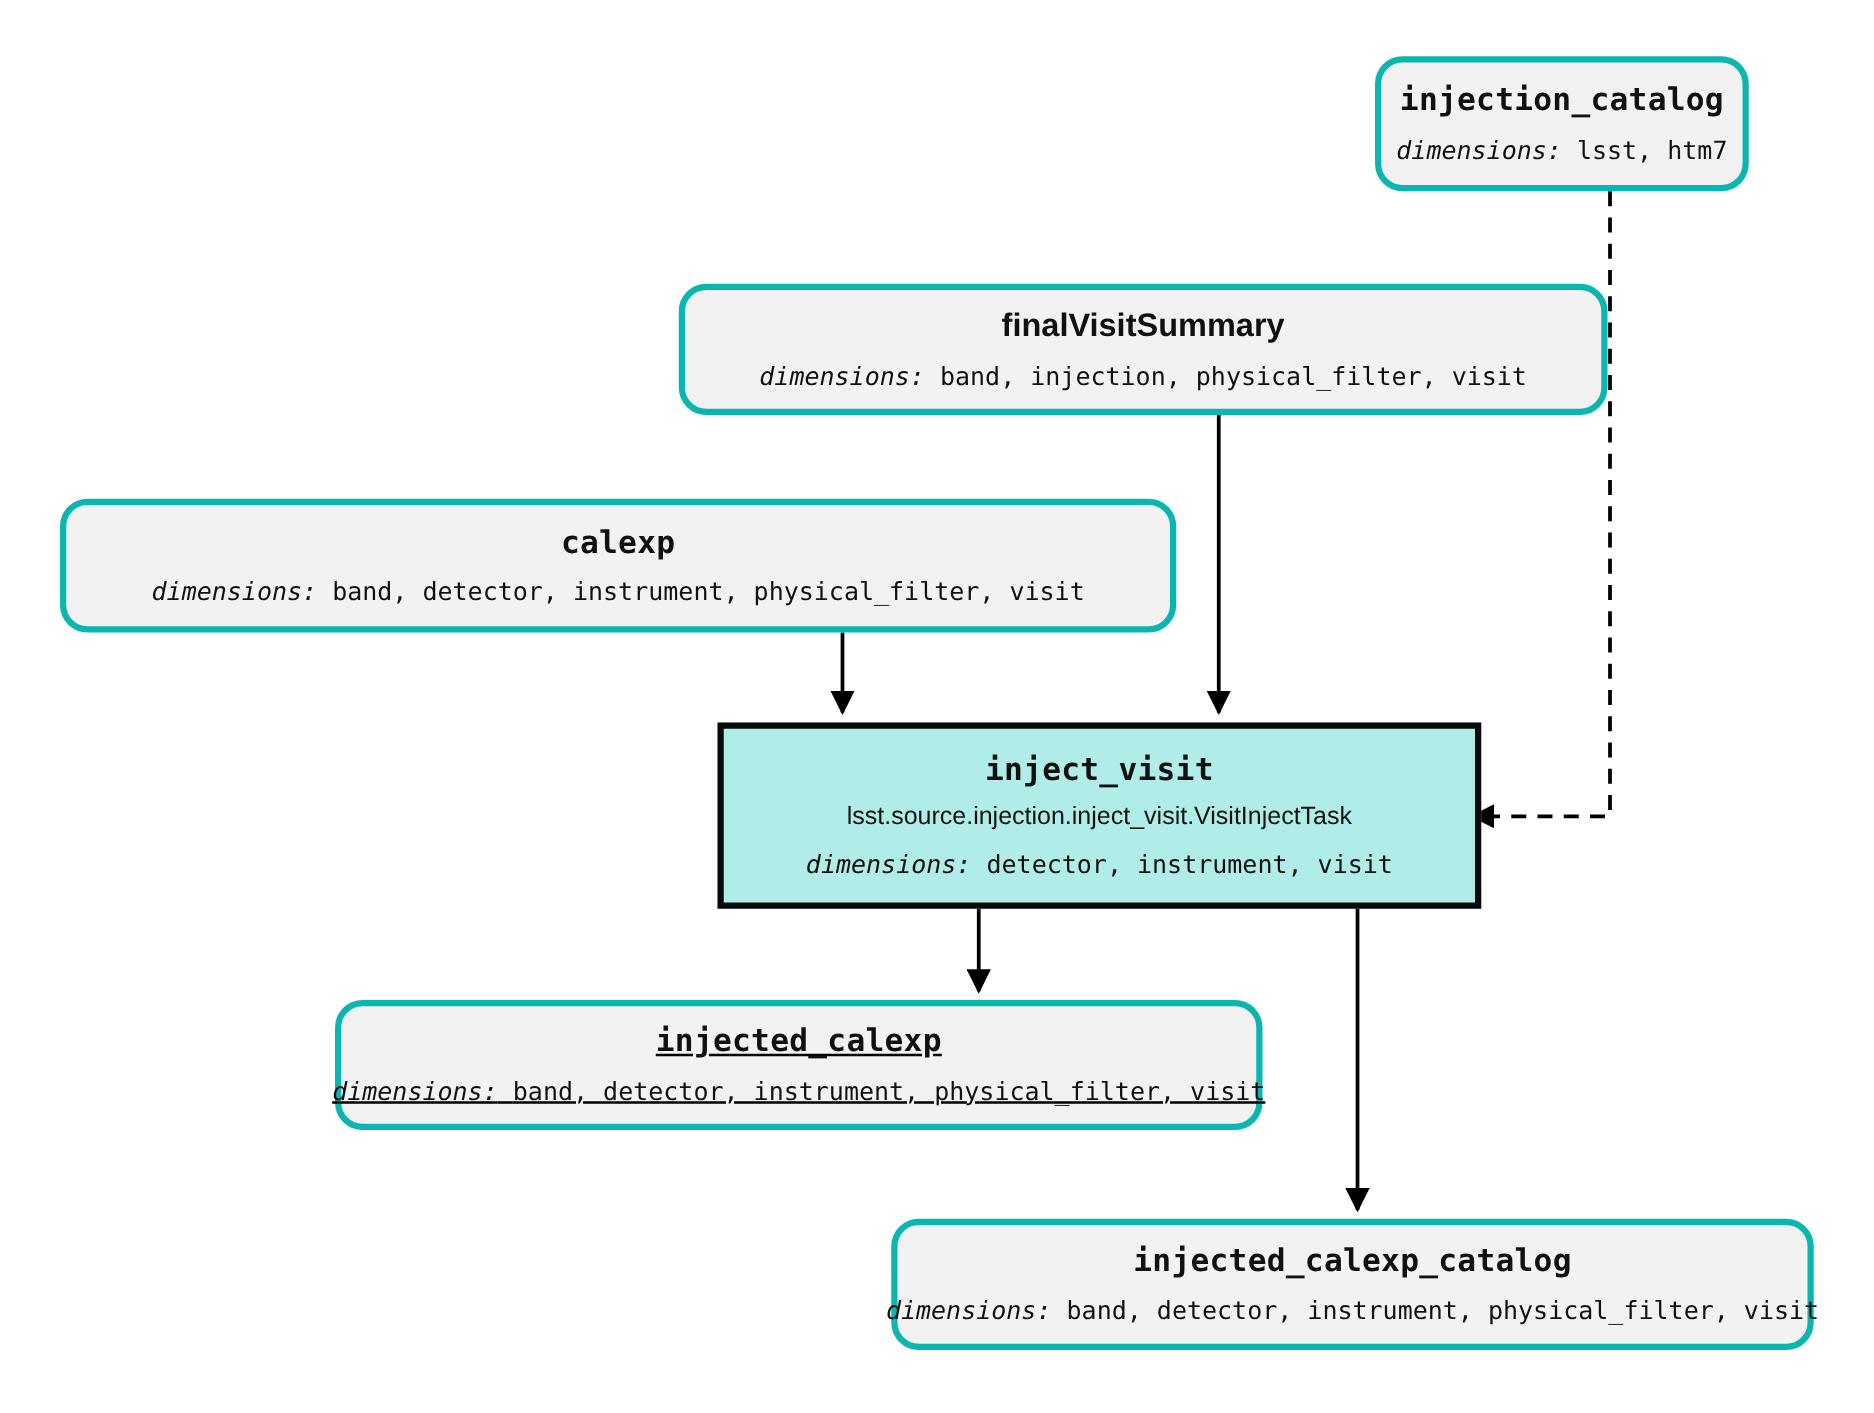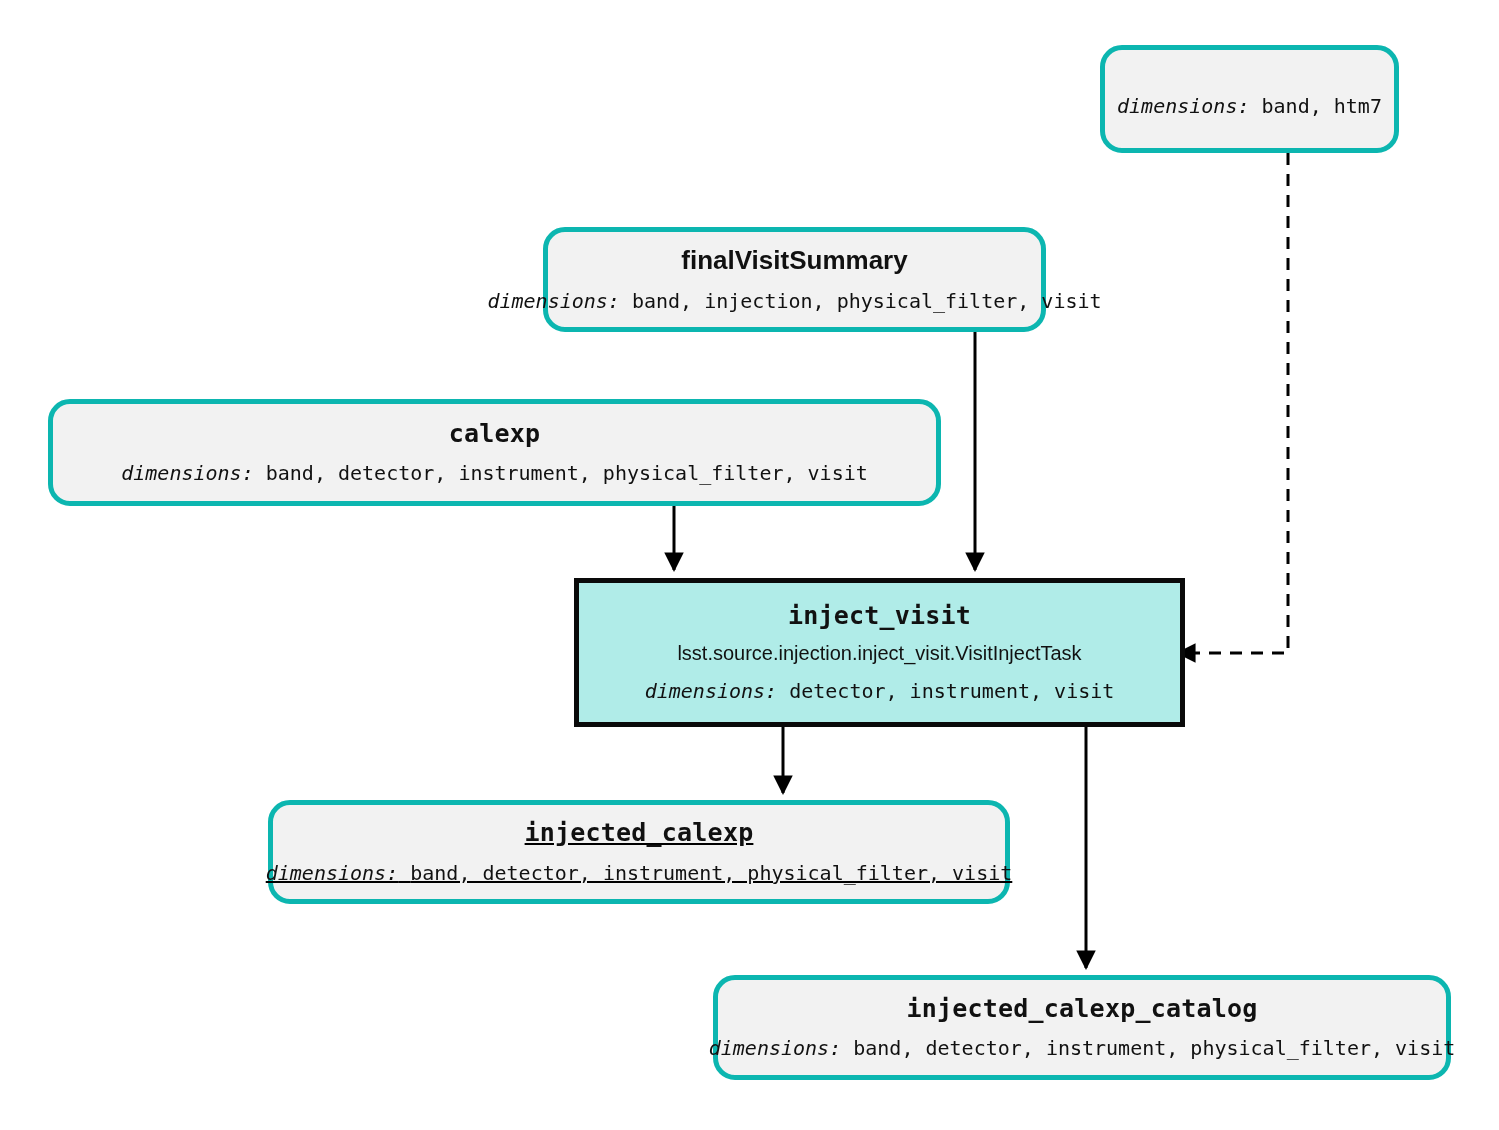--- a/index.html
+++ b/index.html
@@ -74,21 +74,21 @@
   }
   .node-dims .lbl {
     font-style: italic;
     font-family: "DejaVu Sans Mono", monospace;
   }
   .node-dims .val {
     font-style: normal;
   }
   
   #node-injection_catalog   { left: 1100px; top: 45px;  width: 299px; height: 108px; }
-  #node-finalVisitSummary   { left: 543px;  top: 227px; width: 503px; height: 105px; }
+  #node-finalVisitSummary   { left: 543px;  top: 227px; width: 743px; height: 105px; }
   #node-calexp             { left: 48px;   top: 399px; width: 893px; height: 107px; }
   #node-inject_visit        { left: 556px;  top: 578px; width: 611px; height: 149px; }
   #node-injected_calexp     { left: 268px;  top: 800px; width: 742px; height: 104px; text-decoration: underline; }
   #node-injected_calexp_catalog { left: 713px; top: 975px; width: 738px; height: 105px; }
 </style>
 </head>
 <body>
 
 <div id="canvas">
 
@@ -114,23 +114,24 @@
     <g>
       <path d="M 783 727 L 783 793" stroke="#000000" stroke-width="3" fill="none" marker-end="url(#arrow)"></path>
     </g>
 
     <g>
       <path d="M 1086 727 L 1086 968" stroke="#000000" stroke-width="3" fill="none" marker-end="url(#arrow)"></path>
     </g>
   </svg>
 
   <div class="node dataset" id="node-injection_catalog">
+    <div class="node-title">injection_catalog</div>
     <div class="node-dims">
       <span class="lbl">dimensions:</span>
-      <span class="val">band, htm7</span>
+      <span class="val">lsst, htm7</span>
     </div>
   </div>
 
   <div class="node dataset" id="node-finalVisitSummary">
     <div class="node-title narrow">finalVisitSummary</div>
     <div class="node-dims">
       <span class="lbl">dimensions:</span>
       <span class="val">band, injection, physical_filter, visit</span>
     </div>
   </div>

